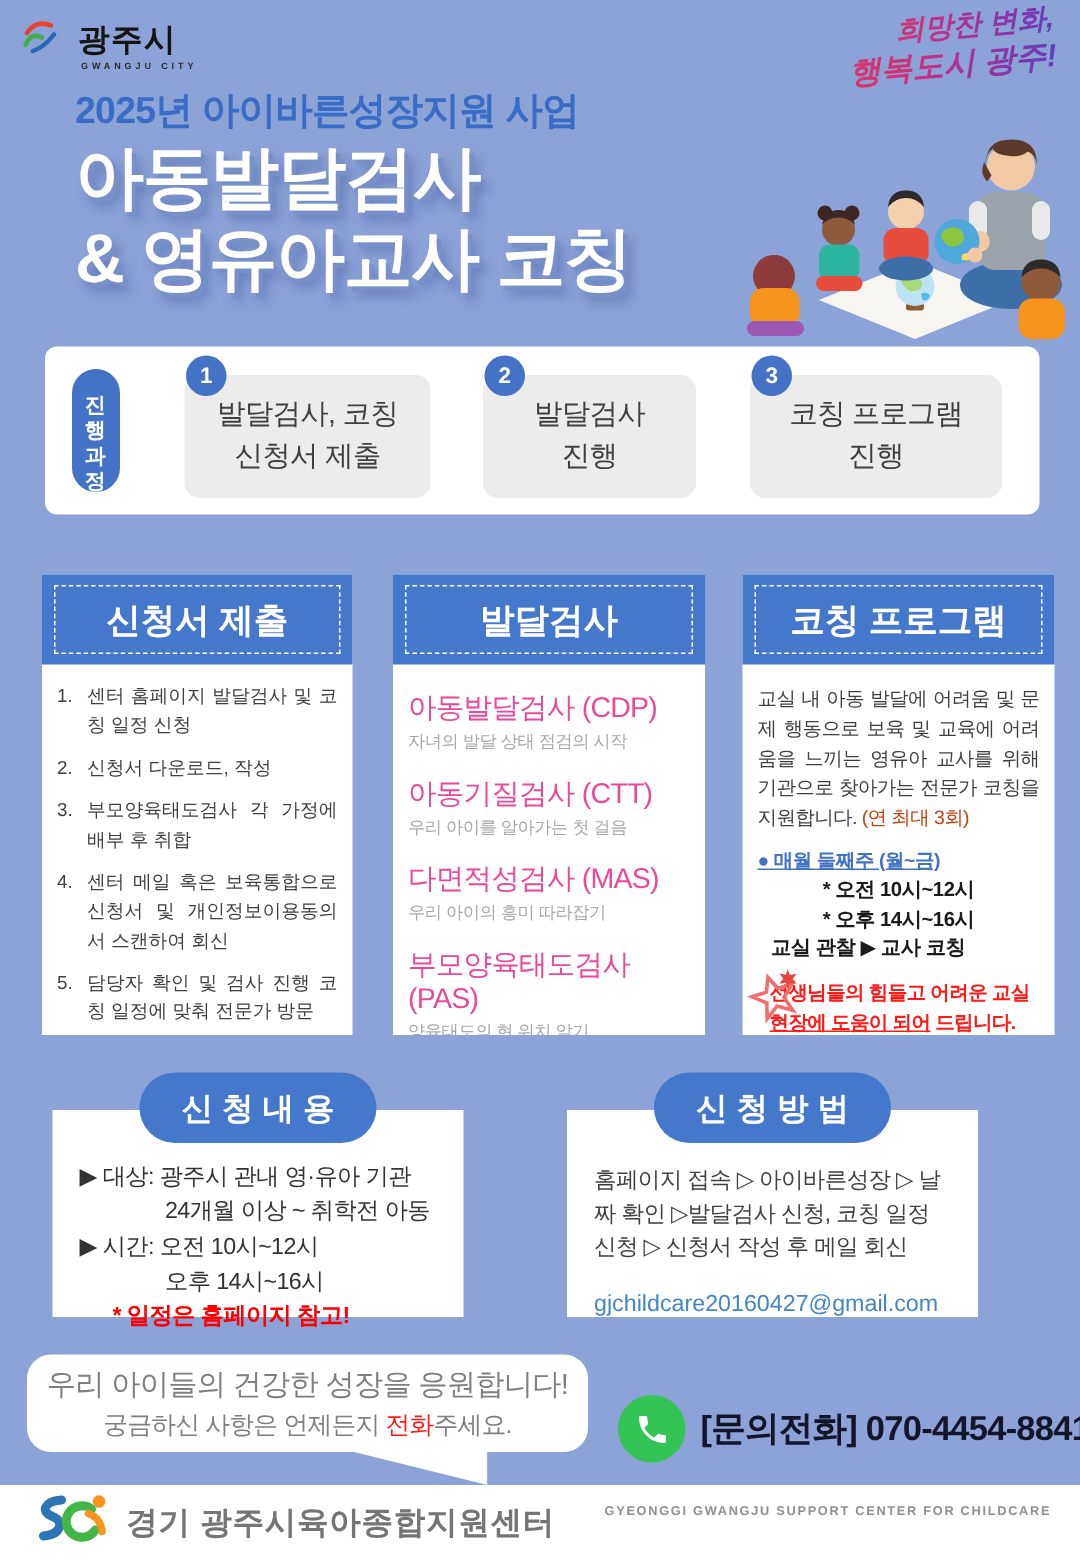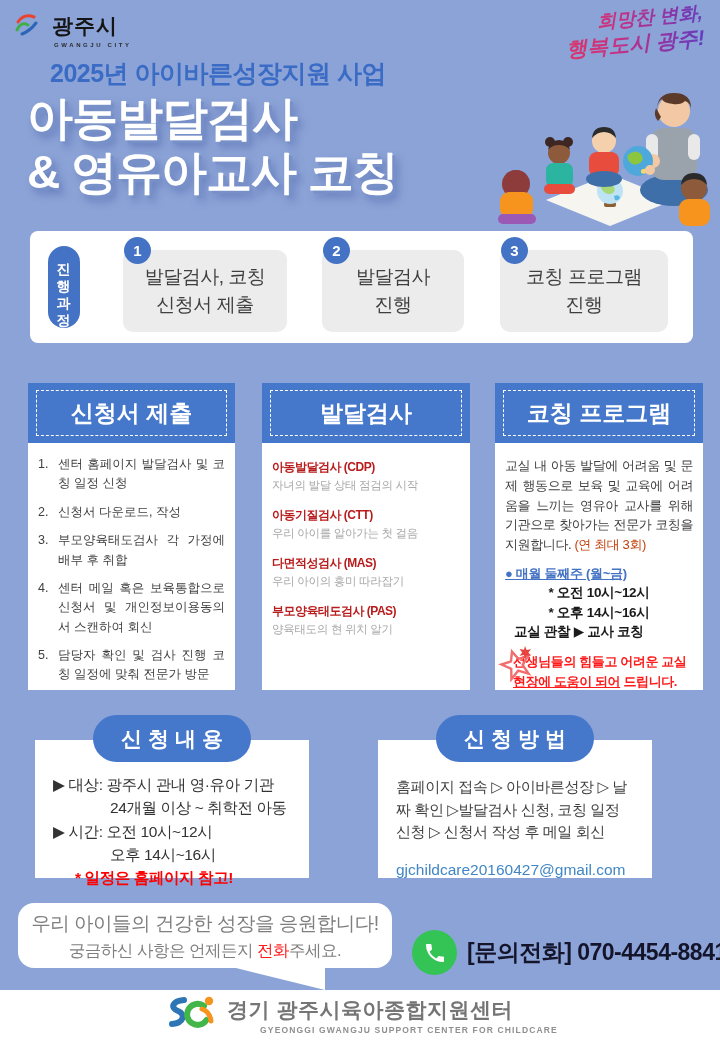--- a/index.html
+++ b/index.html
@@ -16,21 +16,21 @@
   .slogan { position:absolute; right:16px; top:8px; text-align:right; transform:rotate(-5deg); font-style:italic; font-weight:800; line-height:1.25; color:#C9327F; }
   @supports (-webkit-background-clip: text) {
     .slogan { background:linear-gradient(100deg,#E23A60 0%,#C9327F 45%,#8A35A8 78%,#5F3FC0 100%);
       -webkit-background-clip:text; background-clip:text; -webkit-text-fill-color:transparent; }
   }
   .slogan .l1 { font-size:19px; }
   .slogan .l2 { font-size:21px; padding-left:26px; }
 
   
   .program-year { position:absolute; left:50px; top:57px; font-size:25px; font-weight:800; color:#3A6BC5; letter-spacing:-0.5px; }
-  .main-title { position:absolute; left:27px; top:92px; font-size:46px; font-weight:800; color:#ffffff; line-height:1.17; letter-spacing:-1px;
+  .main-title { position:absolute; left:50px; top:92px; font-size:46px; font-weight:800; color:#ffffff; line-height:1.17; letter-spacing:-1px;
     text-shadow:3px 3px 0 #7покой; text-shadow:3px 3px 0 #7890C8, 5px 6px 8px rgba(55,80,155,.55); }
 
   .illustration { position:absolute; right:2px; top:78px; width:230px; height:152px; }
 
   
   .process { position:absolute; left:30px; top:231px; width:663px; height:112px; background:#ffffff; border-radius:8px; }
   .process-label { position:absolute; left:18px; top:15px; width:32px; height:82px; background:#4472C4; border-radius:16px;
     color:#fff; font-size:14px; font-weight:700; display:flex; align-items:center; justify-content:center;
     writing-mode:vertical-rl; text-orientation:upright; letter-spacing:3px; }
   .step { position:absolute; top:19px; height:82px; background:#ECECEC; border-radius:10px; display:flex; flex-direction:column; align-items:center; justify-content:center; }
@@ -49,21 +49,21 @@
   .col-header { position:relative; height:60px; background:#4577CB; }
   .col-header .dash { position:absolute; left:8px; right:8px; top:7px; bottom:7px; border:1.5px dashed #ffffff;
     display:flex; align-items:center; justify-content:center; color:#fff; font-size:23px; font-weight:600; letter-spacing:0px; white-space:nowrap; }
   .col-body { padding:12px 10px 8px 10px; height:247px; overflow:hidden; }
 
   .num-item { display:flex; gap:5px; margin-bottom:9px; font-size:12.5px; color:#3F3F3F; line-height:1.55; font-weight:500; }
   .num-item .n { flex:0 0 15px; }
   .num-item .x { flex:1; text-align:justify; }
 
   .test { margin-bottom:14px; }
-  .test .name { font-size:12px; color:#b91c1c; font-weight:700; letter-spacing:-0.5px; }
+  .test .name { font-size:19px; color:#ec4899; font-weight:400; letter-spacing:-0.5px; }
   .test .desc { font-size:11.5px; color:#A8A8A8; margin-top:2px; letter-spacing:-0.3px; }
 
   .coach-par { font-size:13px; color:#404040; line-height:1.52; text-align:justify; font-weight:500; letter-spacing:-0.4px; }
   .coach-par .green { color:#c2410c; }
   .sched { margin-top:10px; font-size:13px; font-weight:700; color:#4472C4; text-decoration:underline; letter-spacing:-0.3px; }
   .timeln { font-size:13.5px; font-weight:700; color:#1a1a1a; line-height:1.5; letter-spacing:-0.3px;text-align:center; }
   .flowln { font-size:13.5px; font-weight:700; color:#1a1a1a; padding-left:9px; letter-spacing:-0.3px; }
   .coach-note { position:relative; margin-top:11px; margin-left:8px; font-size:13px; font-weight:700; color:#FF1A1A; line-height:1.5; letter-spacing:-0.4px; }
   .coach-note .u { text-decoration:underline; }
   .star-doodle { position:absolute; left:-17px; top:-8px; width:40px; height:40px; }
@@ -89,21 +89,21 @@
   .bubble .red { color:#FF1A1A; }
   .bubble-tail { position:absolute; left:228px; top:966px; width:97px; height:24px; background:#fff;
     clip-path:polygon(0 0, 100% 0, 100% 100%); }
 
   .contact { position:absolute; left:412px; top:930px; display:flex; align-items:center; gap:10px; }
   .phone-badge { width:45px; height:45px; border-radius:50%; background:#33C455; display:flex; align-items:center; justify-content:center; }
   .contact .txt { font-size:23px; font-weight:800; color:#14142B; letter-spacing:-0.5px; white-space:nowrap; }
 
   .footer { position:absolute; left:0; top:990px; width:720px; height:50px; background:#fff;
     display:flex; align-items:center; justify-content:center; gap:9px; }
-  .footer .org { display:flex; flex-direction:column; align-items:flex-start; }
+  .footer .org { display:flex; align-items:flex-start; }
   .footer .kr { font-size:21px; font-weight:700; color:#757575; letter-spacing:0.5px; }
   .footer .en { font-size:8.5px; font-weight:700; color:#8F8F8F; letter-spacing:1.15px; margin-top:1px; padding-left:1px;margin-left:32px; }
 </style>
 </head>
 <body>
 
 <div class="poster">
 
   <div class="city-logo">
     <span>

